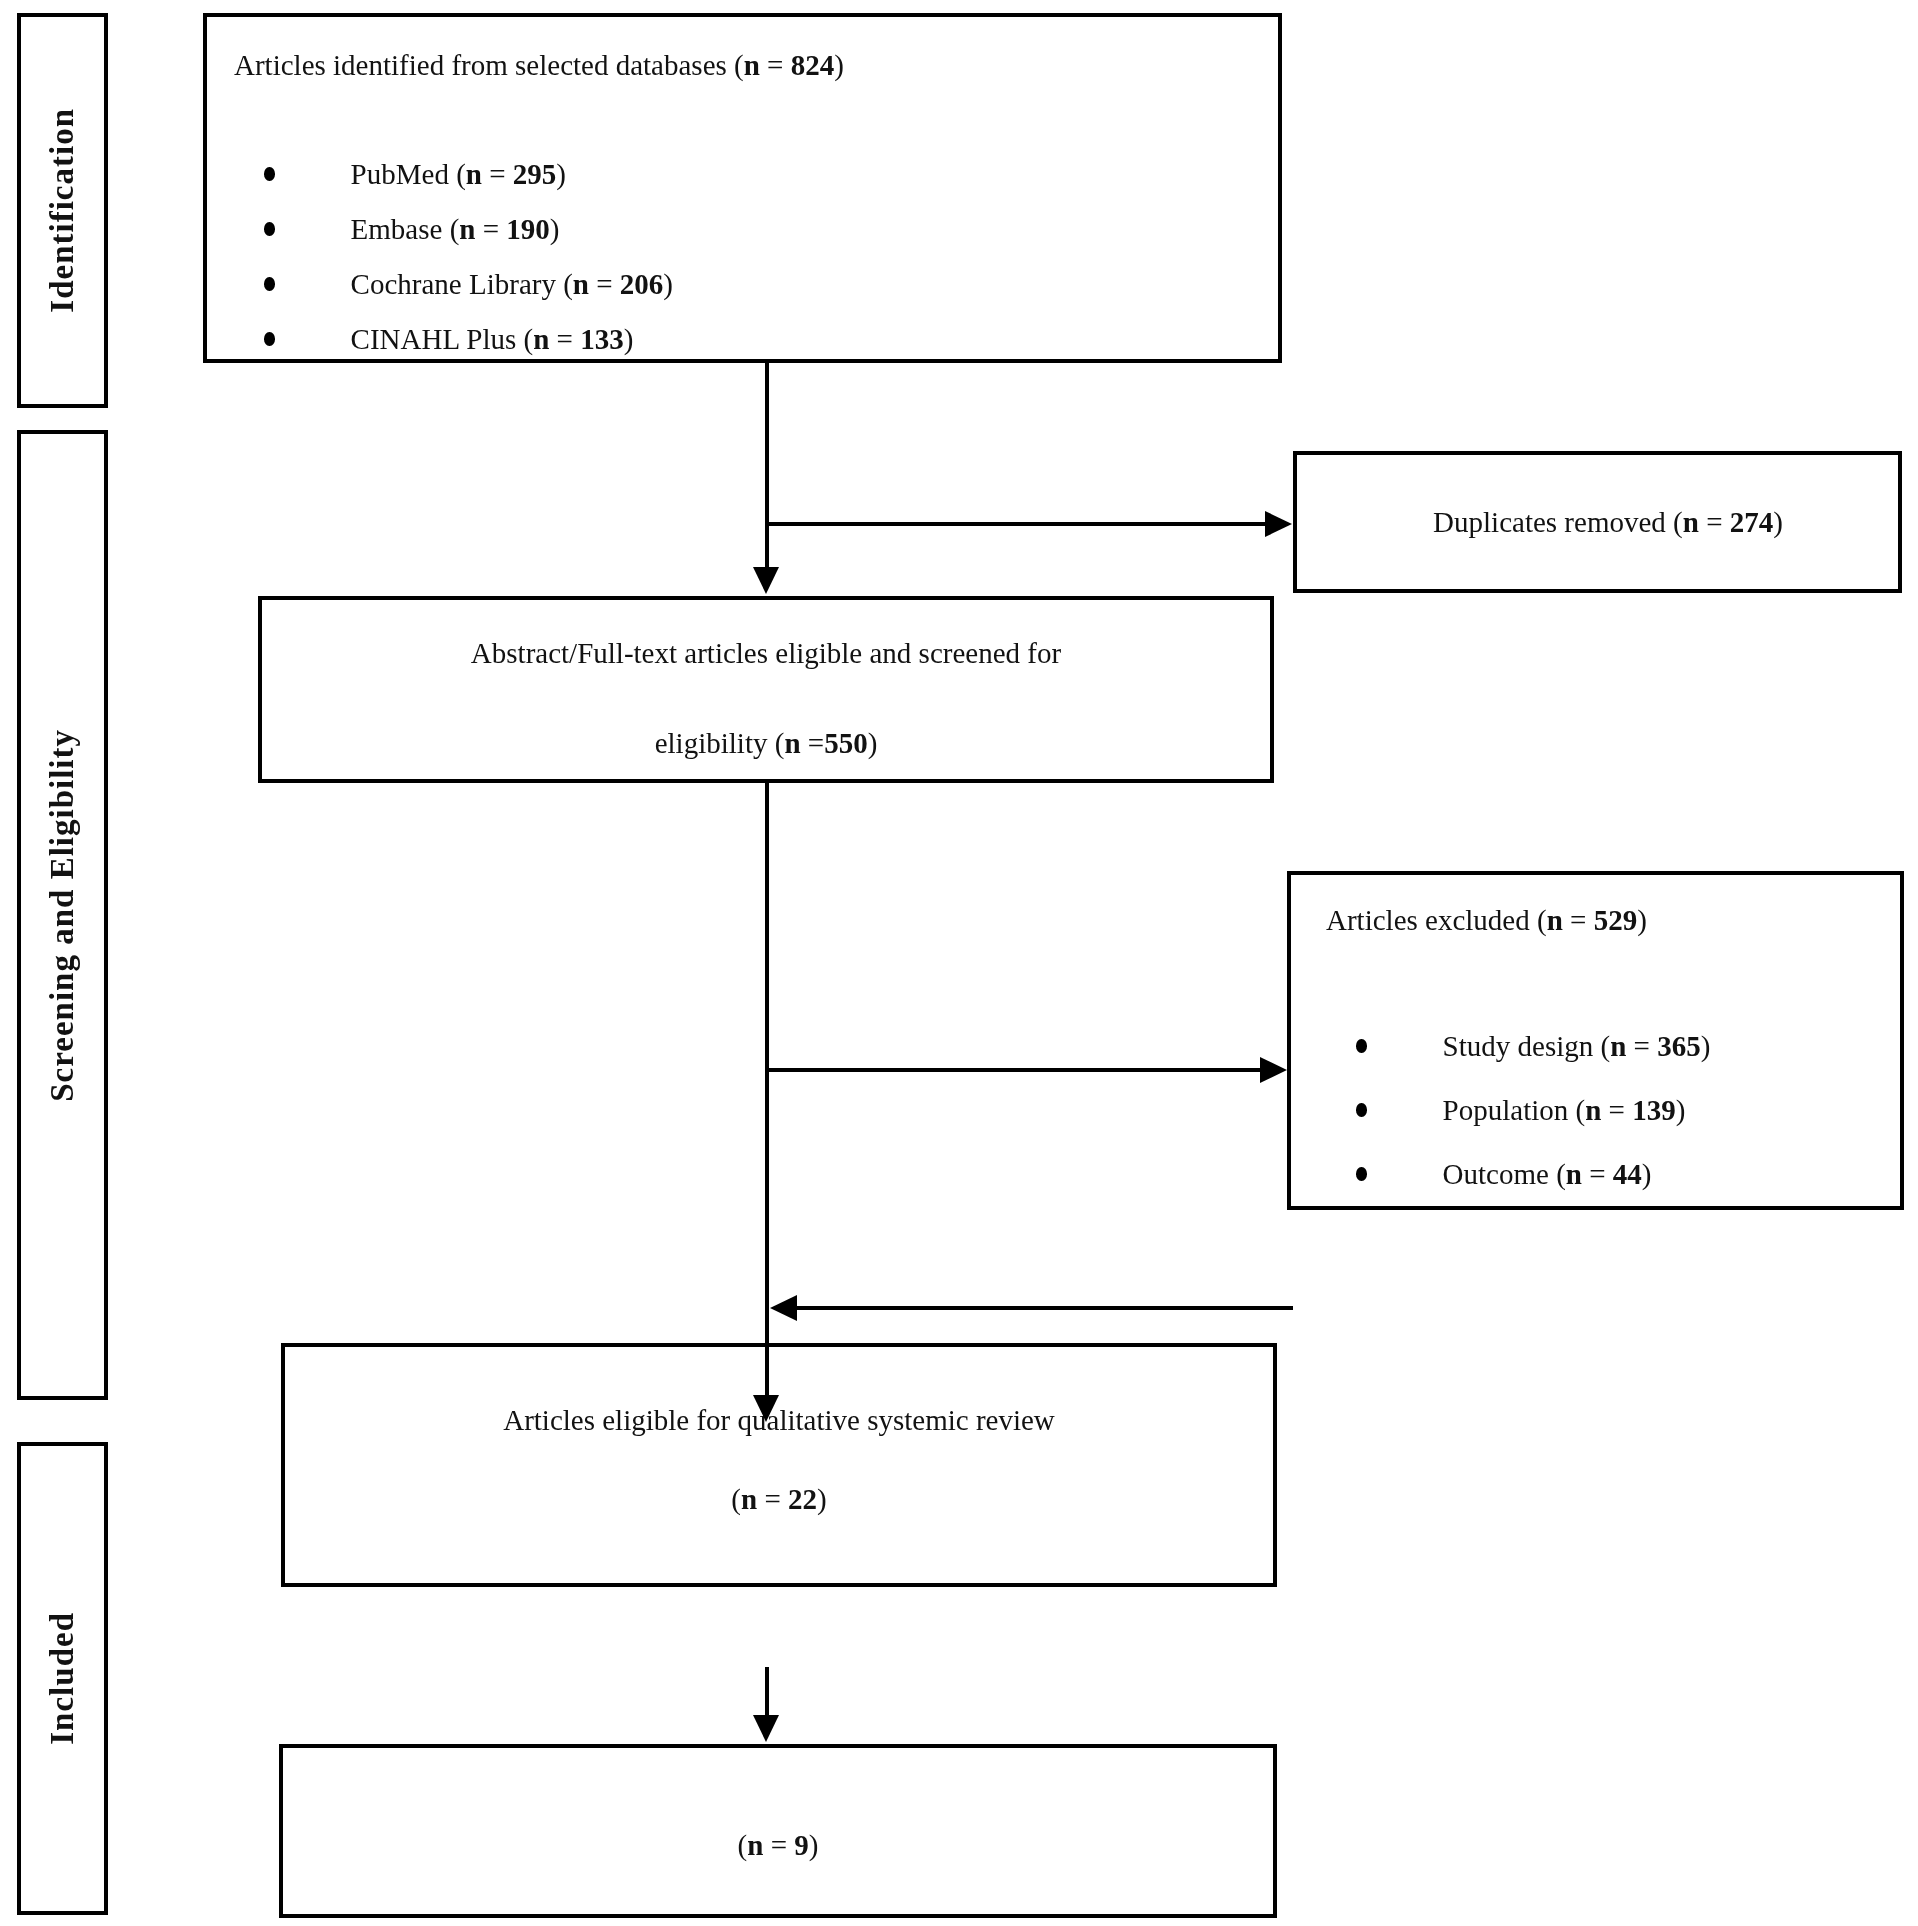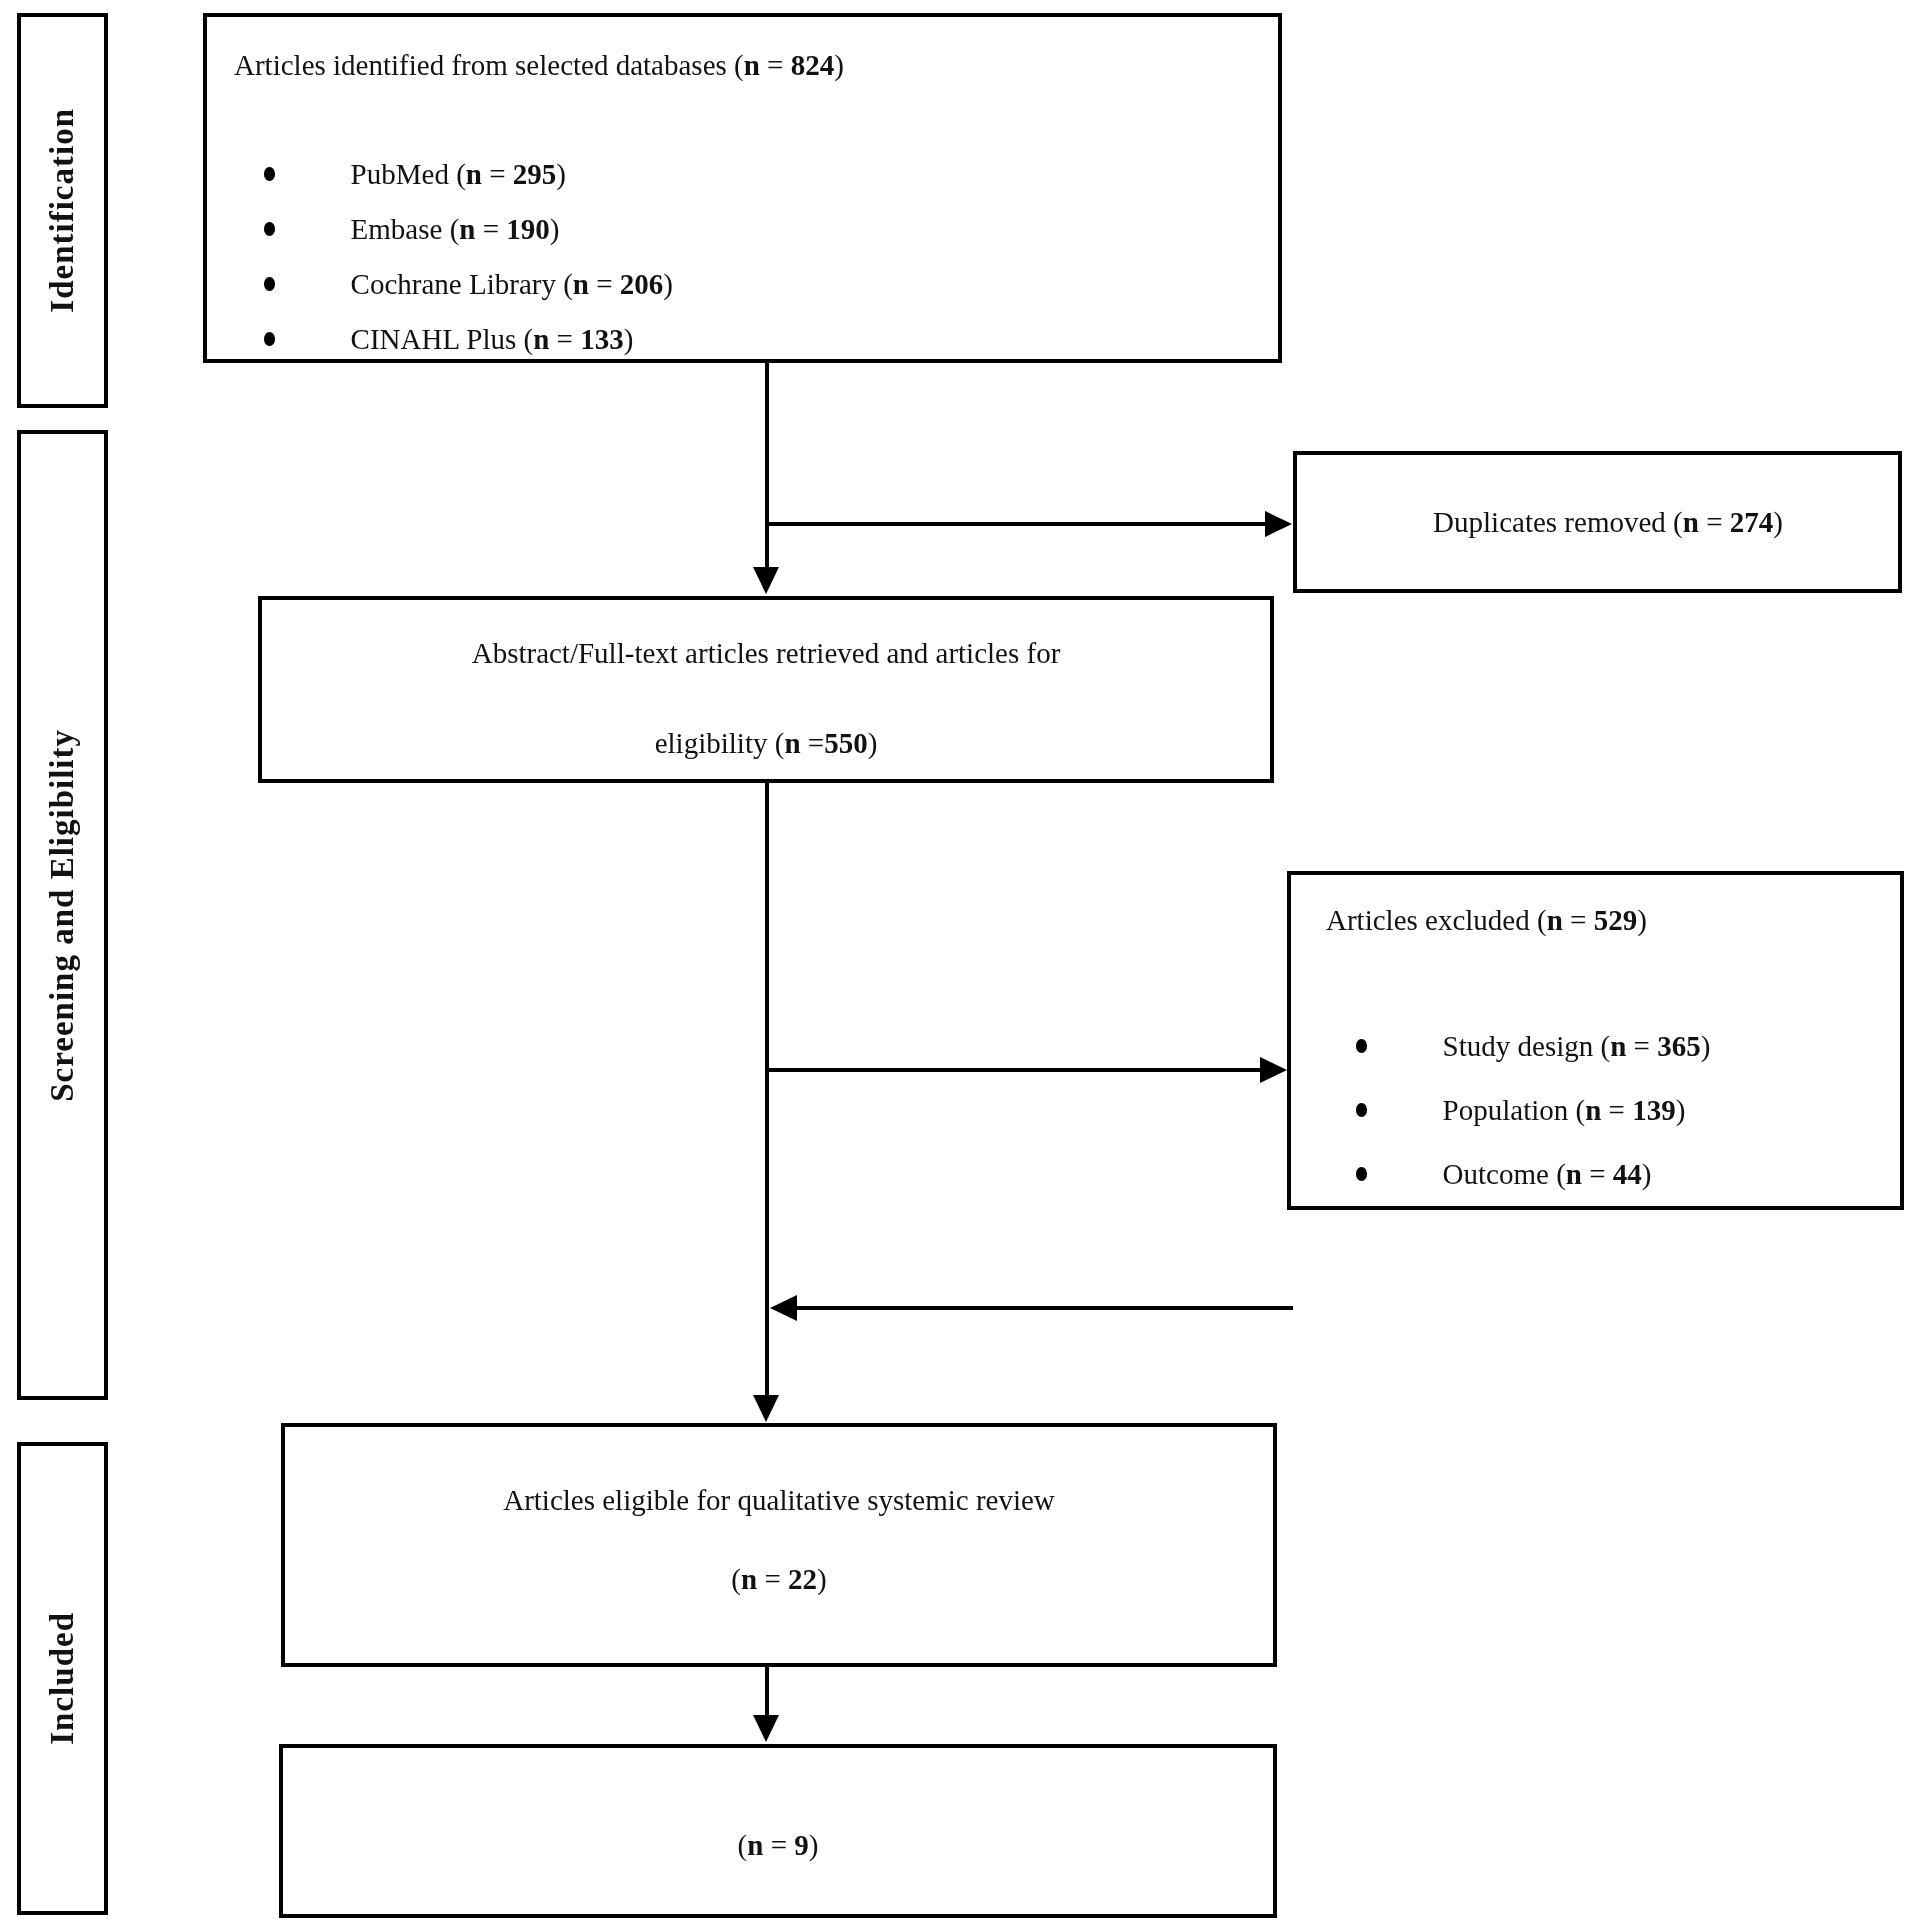--- a/index.html
+++ b/index.html
@@ -98,21 +98,21 @@
         <span>CINAHL Plus (<b>n</b> = <b>133</b>)</span>
       </div>
     </div>
   </div>
 
   <div class="box" style="left:1293px;top:451px;width:609px;height:142px;display:flex;align-items:center;justify-content:center;padding-left:21px;">
     <span>Duplicates removed (<b>n</b> = <b>274</b>)</span>
   </div>
 
   <div class="box centered-lines" style="left:258px;top:596px;width:1016px;height:187px;padding-top:36px;">
-    <span class="line1">Abstract/Full-text articles retrieved and articles for</span>
+    <span class="line1">Abstract/Full-text articles eligible and screened for</span>
     <span class="line2" style="margin-top:55px;">eligibility (<b>n</b> =<b>550</b>)</span>
   </div>
 
   <div class="box" style="left:1287px;top:871px;width:617px;height:339px;padding:28px 31px 0 35px;">
     <div>Articles excluded (<b>n</b> = <b>529</b>)</div>
     <div style="margin-top:76px;">
       <div class="bullet-row" style="height:64px;">
         <span class="dot"></span>
         <span>Study design (<b>n</b> = <b>365</b>)</span>
       </div>
@@ -121,21 +121,21 @@
         <span>Population (<b>n</b> = <b>139</b>)</span>
       </div>
       <div class="bullet-row" style="height:64px;">
         <span class="dot"></span>
         <span>Outcome (<b>n</b> = <b>44</b>)</span>
       </div>
     </div>
   </div>
 
 
-  <div class="box centered-lines" style="left:281px;top:1423px;width:996px;height:244px;padding-top:56px;">
+  <div class="box centered-lines" style="left:281px;top:1343px;width:996px;height:244px;padding-top:56px;">
     <span class="line1">Articles eligible for qualitative systemic review</span>
     <span class="line2" style="margin-top:44px;">(<b>n</b> = <b>22</b>)</span>
   </div>
 
   <div class="box centered-lines" style="left:279px;top:1744px;width:998px;height:174px;padding-top:45px;">
     <span class="line2" style="margin-top:35px;">(<b>n</b> = <b>9</b>)</span>
   </div>
 
   <div class="vline" style="left:765px;top:363px;height:208px;"></div>
   <div class="head-down" style="left:753px;top:567px;"></div>

